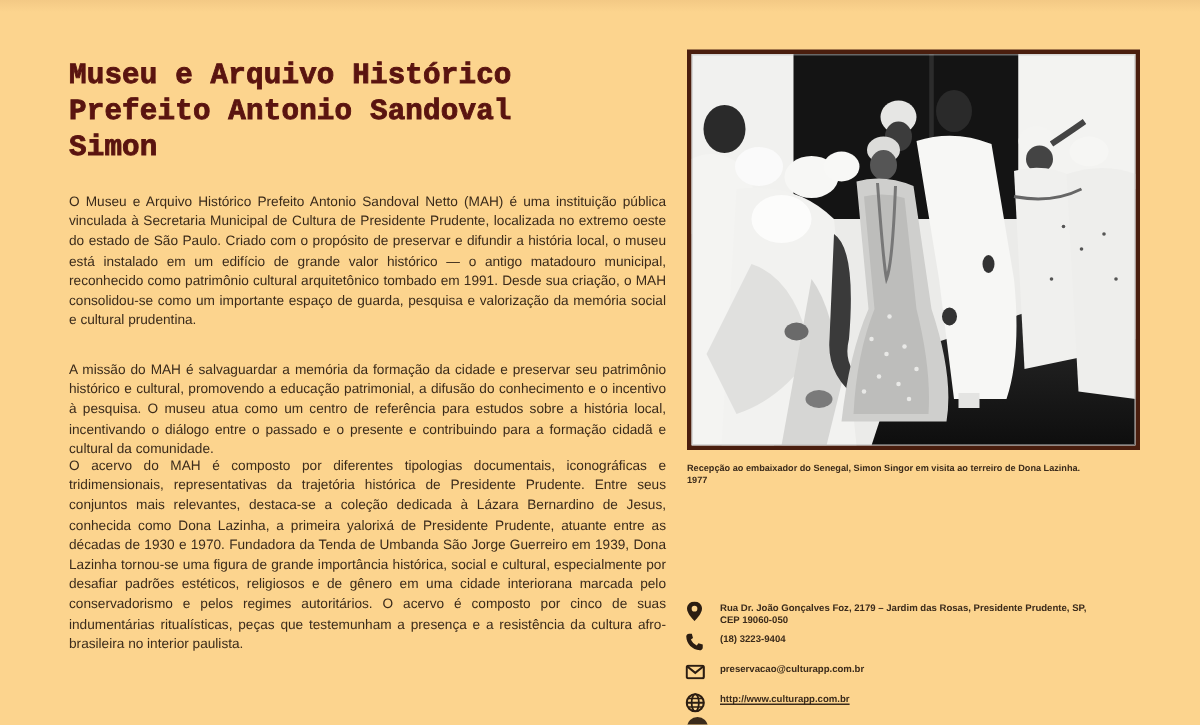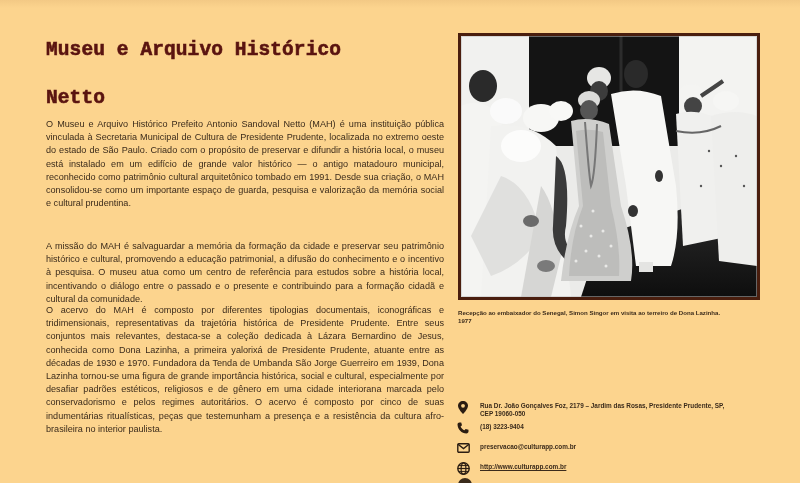--- a/index.html
+++ b/index.html
@@ -38,21 +38,21 @@
     .body-text {
       position: absolute;
       left: 46px;
       width: 398px;
       font-size: 9.1px;
       line-height: 13.2px;
       color: #3b2b1b;
       text-align: justify;
       margin: 0;
     }
-    #p1 { top: 118px; }
+    #p1 { top: 128px; }
     #p2 { top: 240px; }
     #p3 { top: 304px; }
 
     .photo-frame {
       position: absolute;
       left: 458px;
       top: 33px;
       width: 302px;
       height: 267px;
       background: #4a1e0e;
@@ -119,22 +119,22 @@
       background: #3b2b1b;
     }
   </style>
 </head>
 <body>
 
 <div class="top-shade"></div>
 
 <h1 class="title">
   <span>Museu e Arquivo Histórico</span><br>
-  <br>
-  <span>Netto</span>
+  <span>Prefeito Antonio Sandoval</span><br>
+  <span>Simon</span>
 </h1>
 
 <p class="body-text" id="p1">O Museu e Arquivo Histórico Prefeito Antonio Sandoval Netto (MAH) é uma instituição pública vinculada à Secretaria Municipal de Cultura de Presidente Prudente, localizada no extremo oeste do estado de São Paulo. Criado com o propósito de preservar e difundir a história local, o museu está instalado em um edifício de grande valor histórico — o antigo matadouro municipal, reconhecido como patrimônio cultural arquitetônico tombado em 1991. Desde sua criação, o MAH consolidou-se como um importante espaço de guarda, pesquisa e valorização da memória social e cultural prudentina.</p>
 <p class="body-text" id="p2">A missão do MAH é salvaguardar a memória da formação da cidade e preservar seu patrimônio histórico e cultural, promovendo a educação patrimonial, a difusão do conhecimento e o incentivo à pesquisa. O museu atua como um centro de referência para estudos sobre a história local, incentivando o diálogo entre o passado e o presente e contribuindo para a formação cidadã e cultural da comunidade.</p>
 <p class="body-text" id="p3">O acervo do MAH é composto por diferentes tipologias documentais, iconográficas e tridimensionais, representativas da trajetória histórica de Presidente Prudente. Entre seus conjuntos mais relevantes, destaca-se a coleção dedicada à Lázara Bernardino de Jesus, conhecida como Dona Lazinha, a primeira yalorixá de Presidente Prudente, atuante entre as décadas de 1930 e 1970. Fundadora da Tenda de Umbanda São Jorge Guerreiro em 1939, Dona Lazinha tornou-se uma figura de grande importância histórica, social e cultural, especialmente por desafiar padrões estéticos, religiosos e de gênero em uma cidade interiorana marcada pelo conservadorismo e pelos regimes autoritários. O acervo é composto por cinco de suas indumentárias ritualísticas, peças que testemunham a presença e a resistência da cultura afro-brasileira no interior paulista.</p>
 
 <div class="photo-frame">
   <div class="photo">
     <svg width="296" height="261" viewBox="0 0 296 261">
       <defs>

